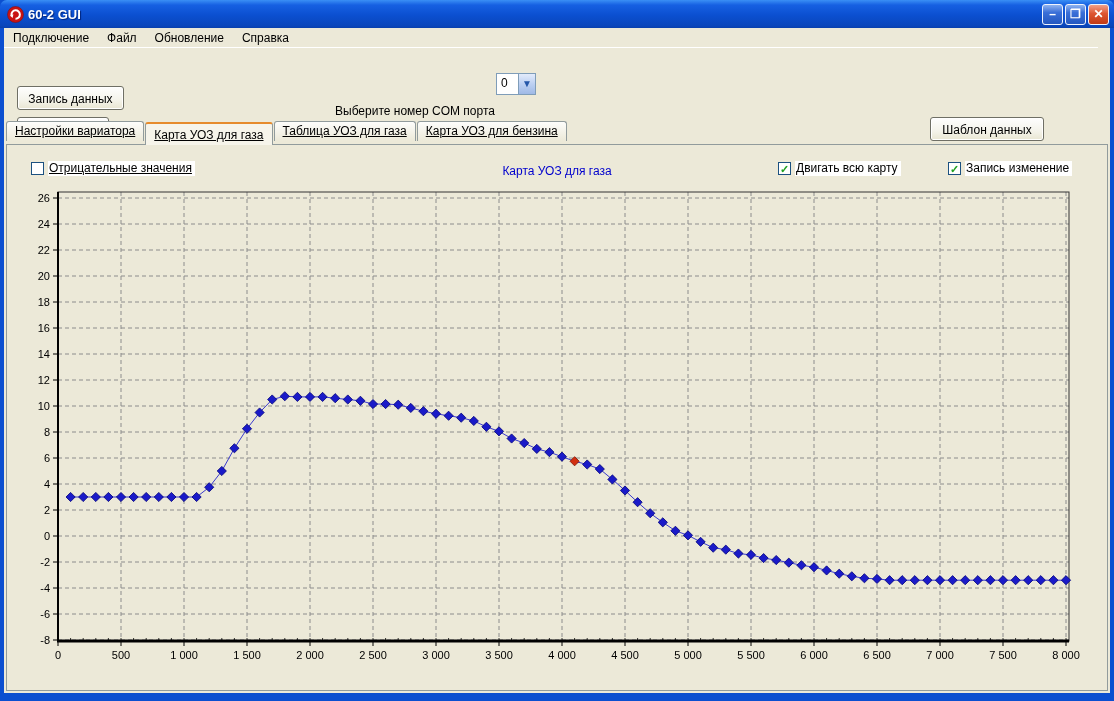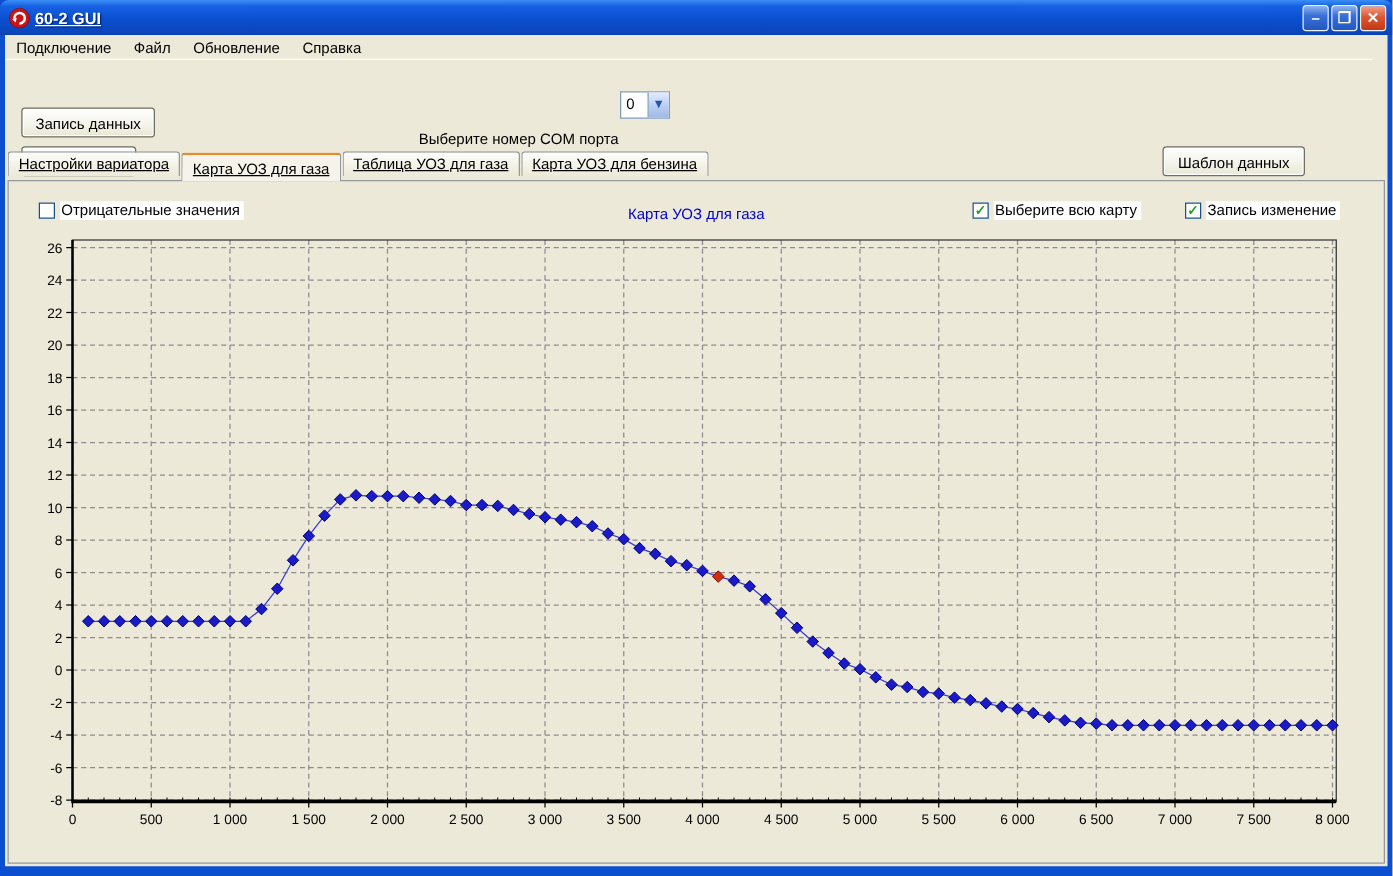--- a/index.html
+++ b/index.html
@@ -3,21 +3,21 @@
 <meta charset="utf-8">
 <style>
   html,body{margin:0;padding:0;background:#d4d0c8;}
   *{box-sizing:border-box;font-family:"Liberation Sans",sans-serif;}
   .window{position:relative;width:1114px;height:701px;background:#0b4fd0;overflow:hidden;}
   
   .titlebar{position:absolute;left:0;top:0;right:0;height:28px;
     background:linear-gradient(180deg,#3a8ff5 0%,#1660e2 18%,#0b4fd0 55%,#0a46bb 92%,#0940ad 100%);
     border-radius:7px 7px 0 0;display:flex;align-items:center;padding:0 5px;}
   .app-icon{width:17px;height:17px;margin:0 4px 0 2px;flex:0 0 auto;}
-  .title-text{color:#fff;font-size:13px;font-weight:bold;text-shadow:1px 1px 1px #00257e;flex:1;text-decoration:underline;}
+  .title-text{color:#fff;font-size:13px;font-weight:bold;text-shadow:1px 1px 1px #00257e;flex:1;}
   .winbtn{width:21px;height:21px;margin-left:2px;border:1px solid #eef3fd;border-radius:3px;
     color:#fff;font-size:12px;font-weight:bold;line-height:18px;text-align:center;
     background:linear-gradient(180deg,#8fb3ef 0%,#3a6fd8 40%,#2458c0 100%);cursor:pointer;}
   .winbtn.close{background:linear-gradient(180deg,#f0a088 0%,#dd5633 45%,#c23a14 100%);}
   
   .client{position:absolute;left:4px;top:28px;right:4px;bottom:8px;background:#ece9d8;}
   .menubar{position:absolute;left:0;top:0;right:12px;height:20px;background:#ece9d8;
     border-bottom:1px solid #fff;display:flex;align-items:center;font-size:12px;}
   .menu-item{padding:2px 9px;color:#000;cursor:default;}
   .xp-btn{position:absolute;height:24px;border:1px solid #6f6f65;border-radius:3px;
@@ -89,27 +89,27 @@
 
     <div class="tabs">
       <div class="tab">Настройки вариатора</div>
       <div class="tab active">Карта УОЗ для газа</div>
       <div class="tab">Таблица УОЗ для газа</div>
       <div class="tab">Карта УОЗ для бензина</div>
     </div>
 
     <div class="panel"></div>
 
-    <label class="cb" style="left:27px;top:133px;">
+    <label class="cb" style="left:27px;top:133px;text-decoration:underline;">
       <span class="box"></span>
       <span class="cb-label">Отрицательные значения</span>
     </label>
     <label class="cb" style="left:774px;top:133px;">
       <span class="box">✓</span>
-      <span class="cb-label">Выберите всю карту</span>
+      <span class="cb-label">Двигать всю карту</span>
     </label>
     <label class="cb" style="left:944px;top:133px;">
       <span class="box">✓</span>
       <span class="cb-label">Запись изменение</span>
     </label>
 
     <div class="chart-title">Карта УОЗ для газа</div>
 
     <svg id="chart-svg" xmlns="http://www.w3.org/2000/svg" viewBox="0 0 1106 663">
         <line class="grid" x1="54" x2="1065" y1="612" y2="612"></line>

